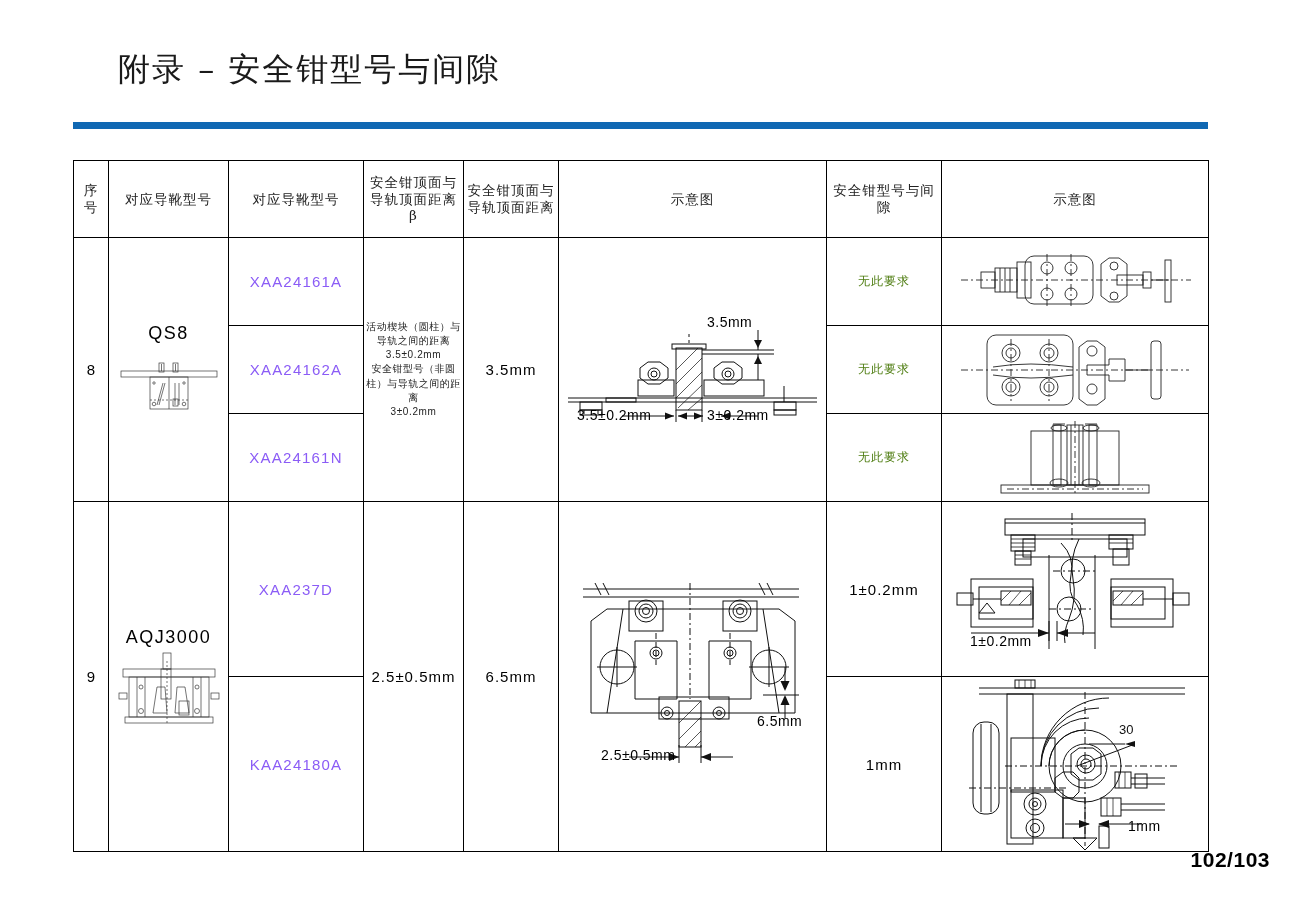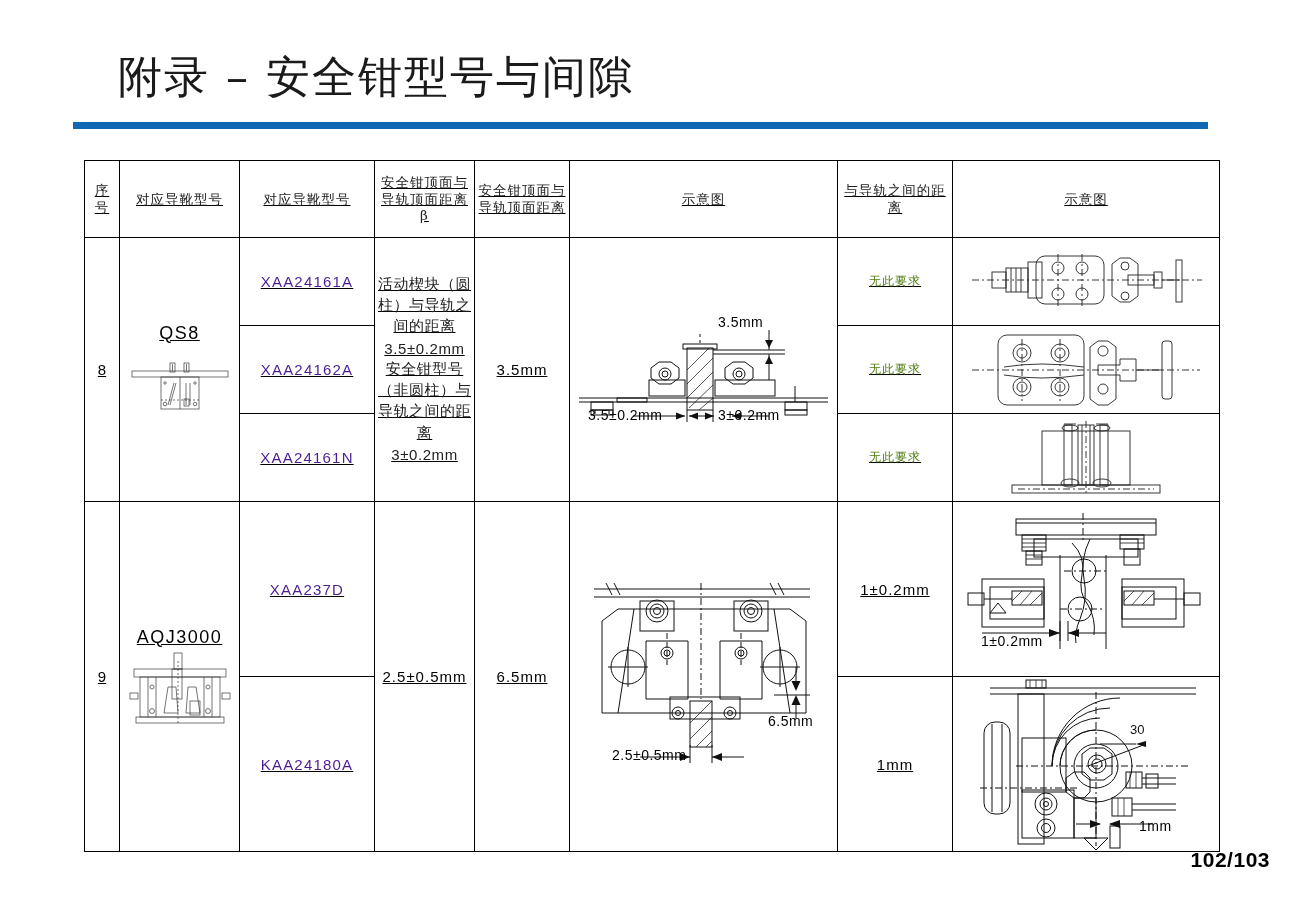--- a/index.html
+++ b/index.html
@@ -7,45 +7,45 @@
     width:1300px;height:900px;background:#ffffff;
     font-family:"Liberation Sans","DejaVu Sans",sans-serif;
     color:#000;overflow:hidden;position:relative;
   }
   .slide{position:absolute;inset:0;}
 
   
   .title{
     position:absolute;left:118px;top:48px;
     font-family:"DejaVu Serif","Liberation Serif",serif;
-    font-size:44px;letter-spacing:2px;color:#1a1a1a;white-space:nowrap;
+    font-size:32px;letter-spacing:2px;color:#1a1a1a;white-space:nowrap;
   }
   .accent-rule{
     position:absolute;left:73px;top:122px;width:1135px;height:7px;
     background:#1068b3;
   }
 
   
   .tbl{
-    position:absolute;left:84px;top:160px;width:1135px;
-    border-collapse:collapse;table-layout:fixed;text-decoration:underline;
+    position:absolute;left:73px;top:160px;width:1135px;
+    border-collapse:collapse;table-layout:fixed;
   }
   .tbl td,.tbl th{
     border:1px solid #000;padding:0;vertical-align:middle;text-align:center;
     font-weight:normal;
   }
   .hdr td{
     height:72px;font-family:"DejaVu Serif","Liberation Serif",serif;
     font-size:13.5px;line-height:1.25;letter-spacing:1px;color:#222;padding:2px 3px;
   }
   .cn{font-family:"DejaVu Serif","Liberation Serif",serif;font-size:12px;letter-spacing:1px;color:#4d7c0f;}
-  .mono-txt{font-family:"Liberation Sans","DejaVu Sans",sans-serif;font-size:15px;letter-spacing:1.2px;color:#4c1d95;}
+  .mono-txt{font-family:"Liberation Sans","DejaVu Sans",sans-serif;font-size:15px;letter-spacing:1.2px;color:#8b5cf6;}
   .gapcell{
     font-family:"DejaVu Serif","Liberation Serif",serif;
-    font-size:15px;line-height:1.42;letter-spacing:.5px;color:#222;padding:4px 2px;
+    font-size:10px;line-height:1.42;letter-spacing:.5px;color:#222;padding:4px 2px;
   }
   .gapcell .num{font-family:"Liberation Sans","DejaVu Sans",sans-serif;letter-spacing:.6px;}
   .numcell{font-family:"Liberation Sans","DejaVu Sans",sans-serif;font-size:15px;letter-spacing:1px;}
   .seq{font-family:"Liberation Sans","DejaVu Sans",sans-serif;font-size:15px;}
 
   
   .prod{position:relative;height:100%;}
   .prod-name{font-family:"Liberation Sans","DejaVu Sans",sans-serif;font-size:18px;letter-spacing:1.5px;display:block;margin-bottom:3px;}
   .prod-fig{display:block;margin:0 auto;}
 
@@ -100,21 +100,21 @@
         <span>安全钳顶面与导轨顶面距离</span>
         <div>β</div>
       </td>
       <td>
         <span>安全钳顶面与导轨顶面距离</span>
       </td>
       <td>
         <span>示意图</span>
       </td>
       <td>
-        <span>与导轨之间的距离</span>
+        <span>安全钳型号与间隙</span>
       </td>
       <td>
         <span>示意图</span>
       </td>
     </tr>
 
     <tr style="height:88px">
       <td rowspan="3" class="seq">8</td>
 
       <td rowspan="3">

